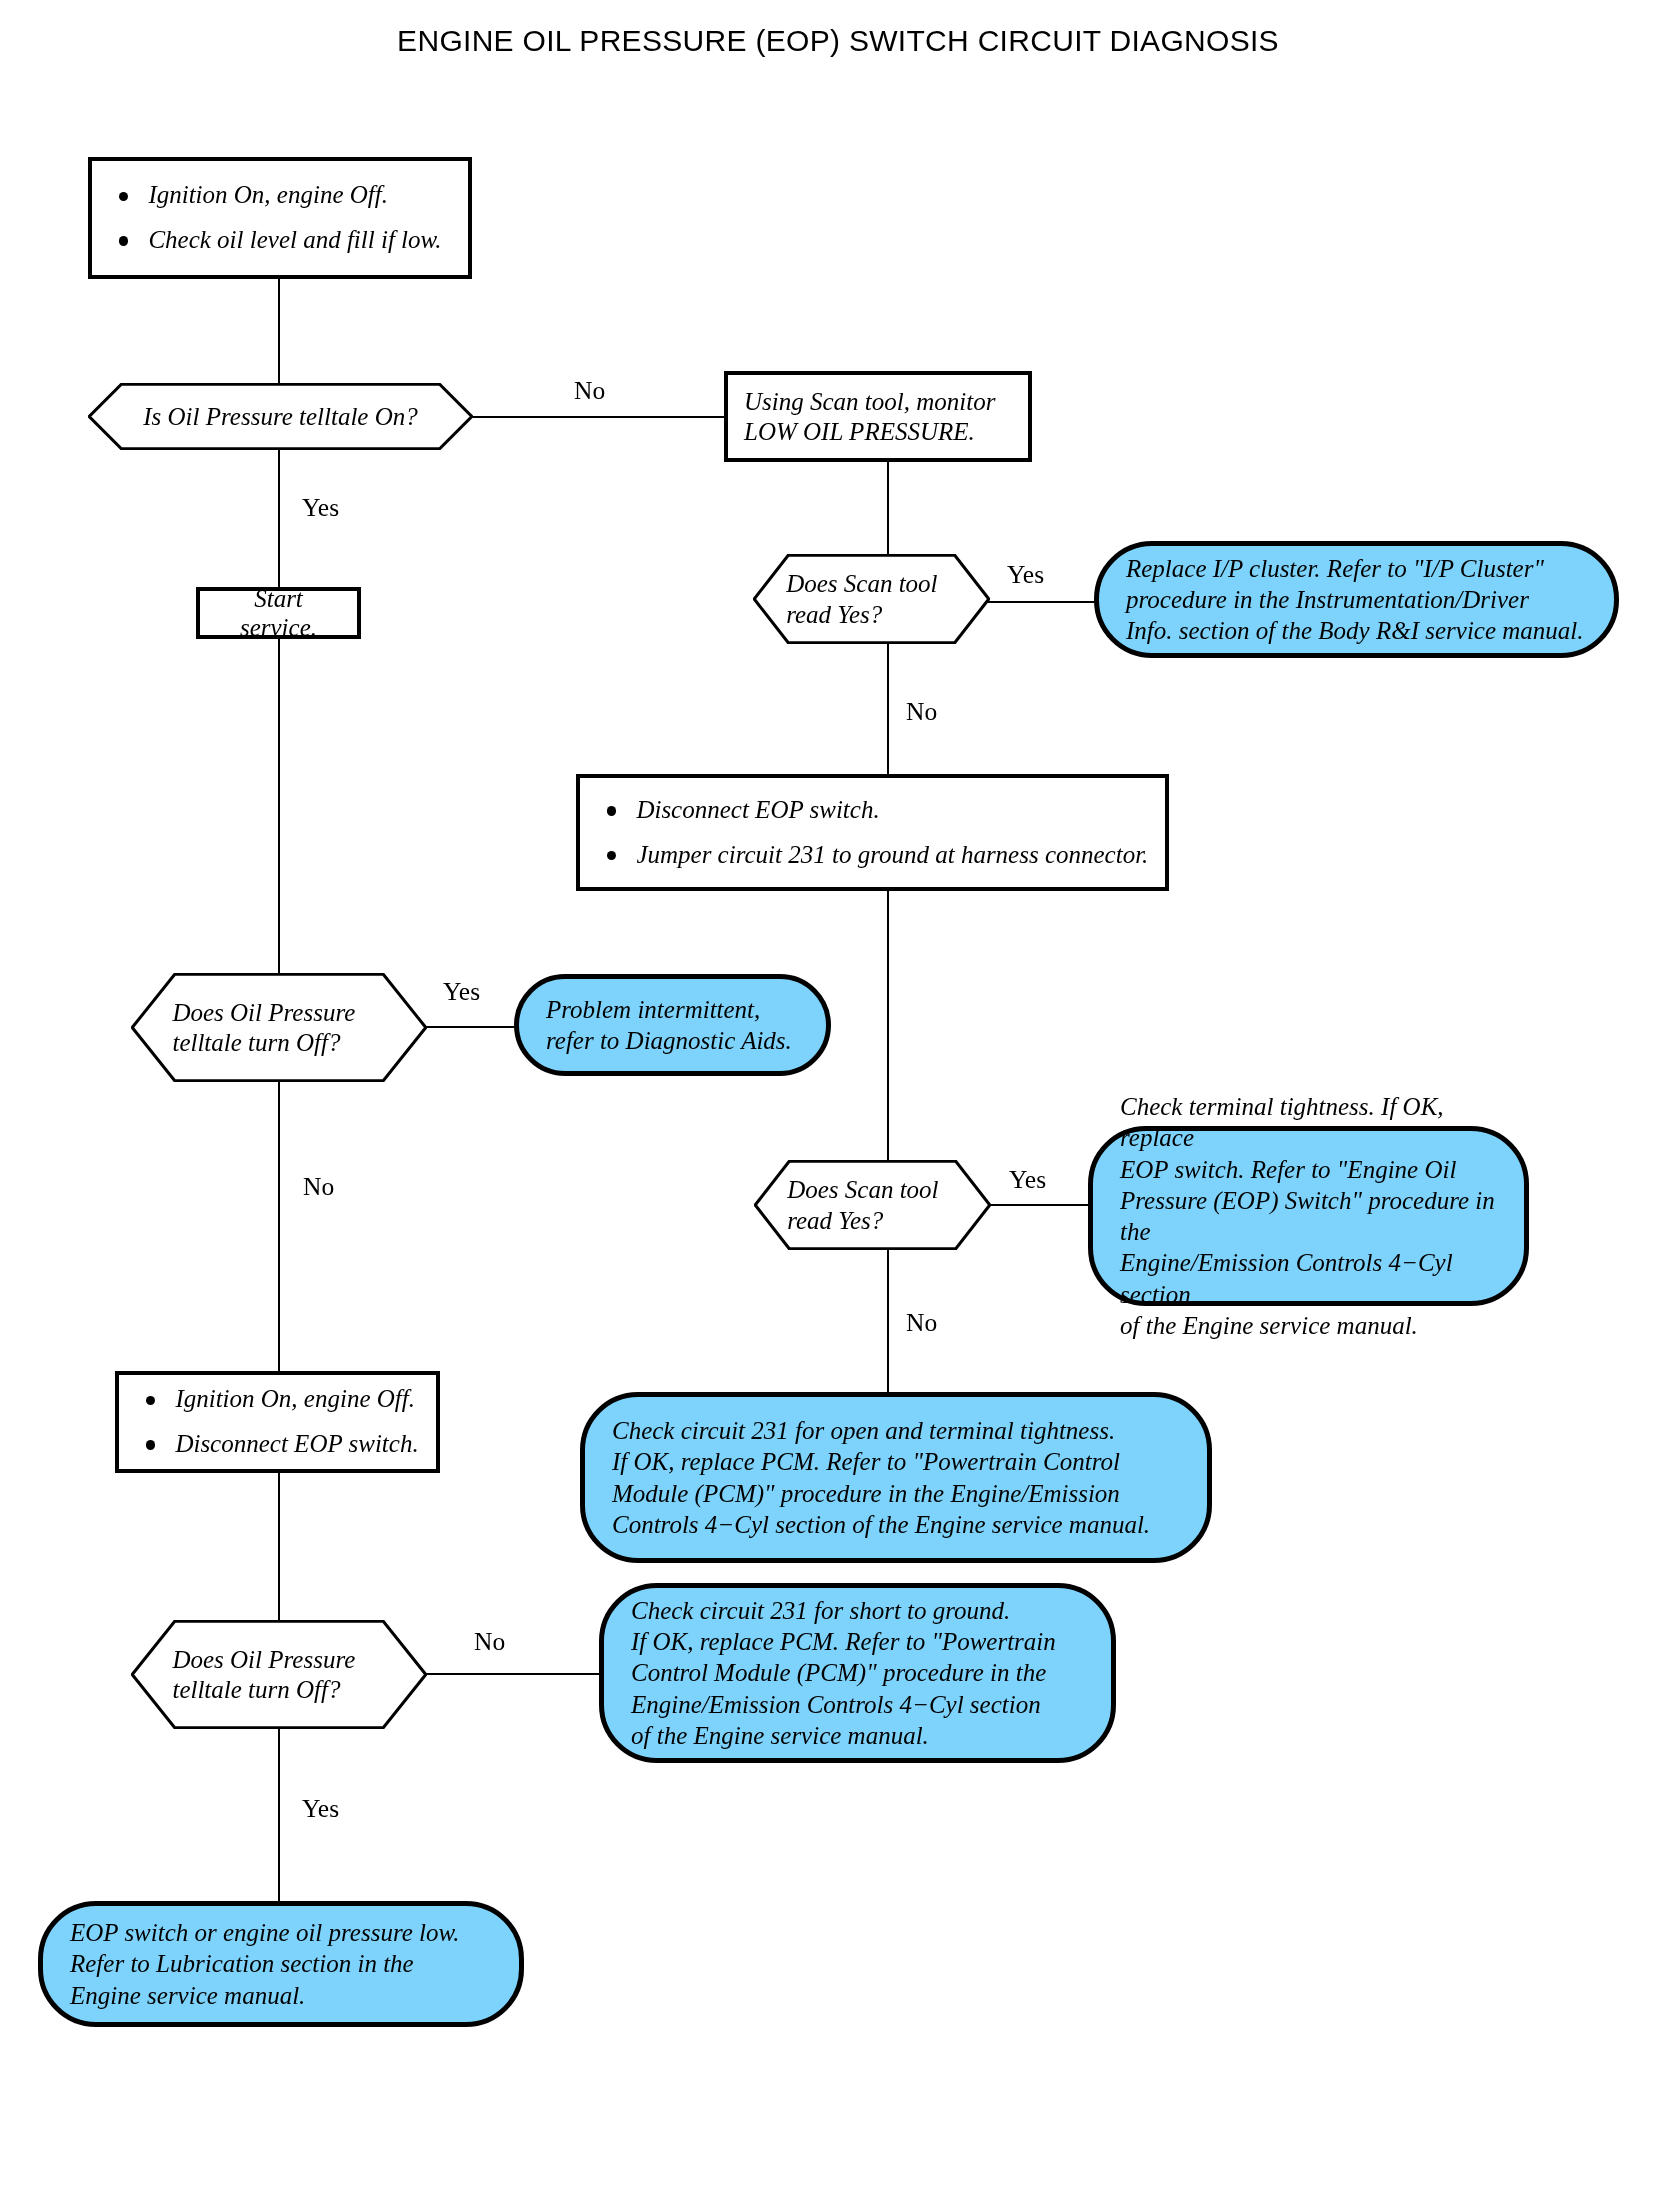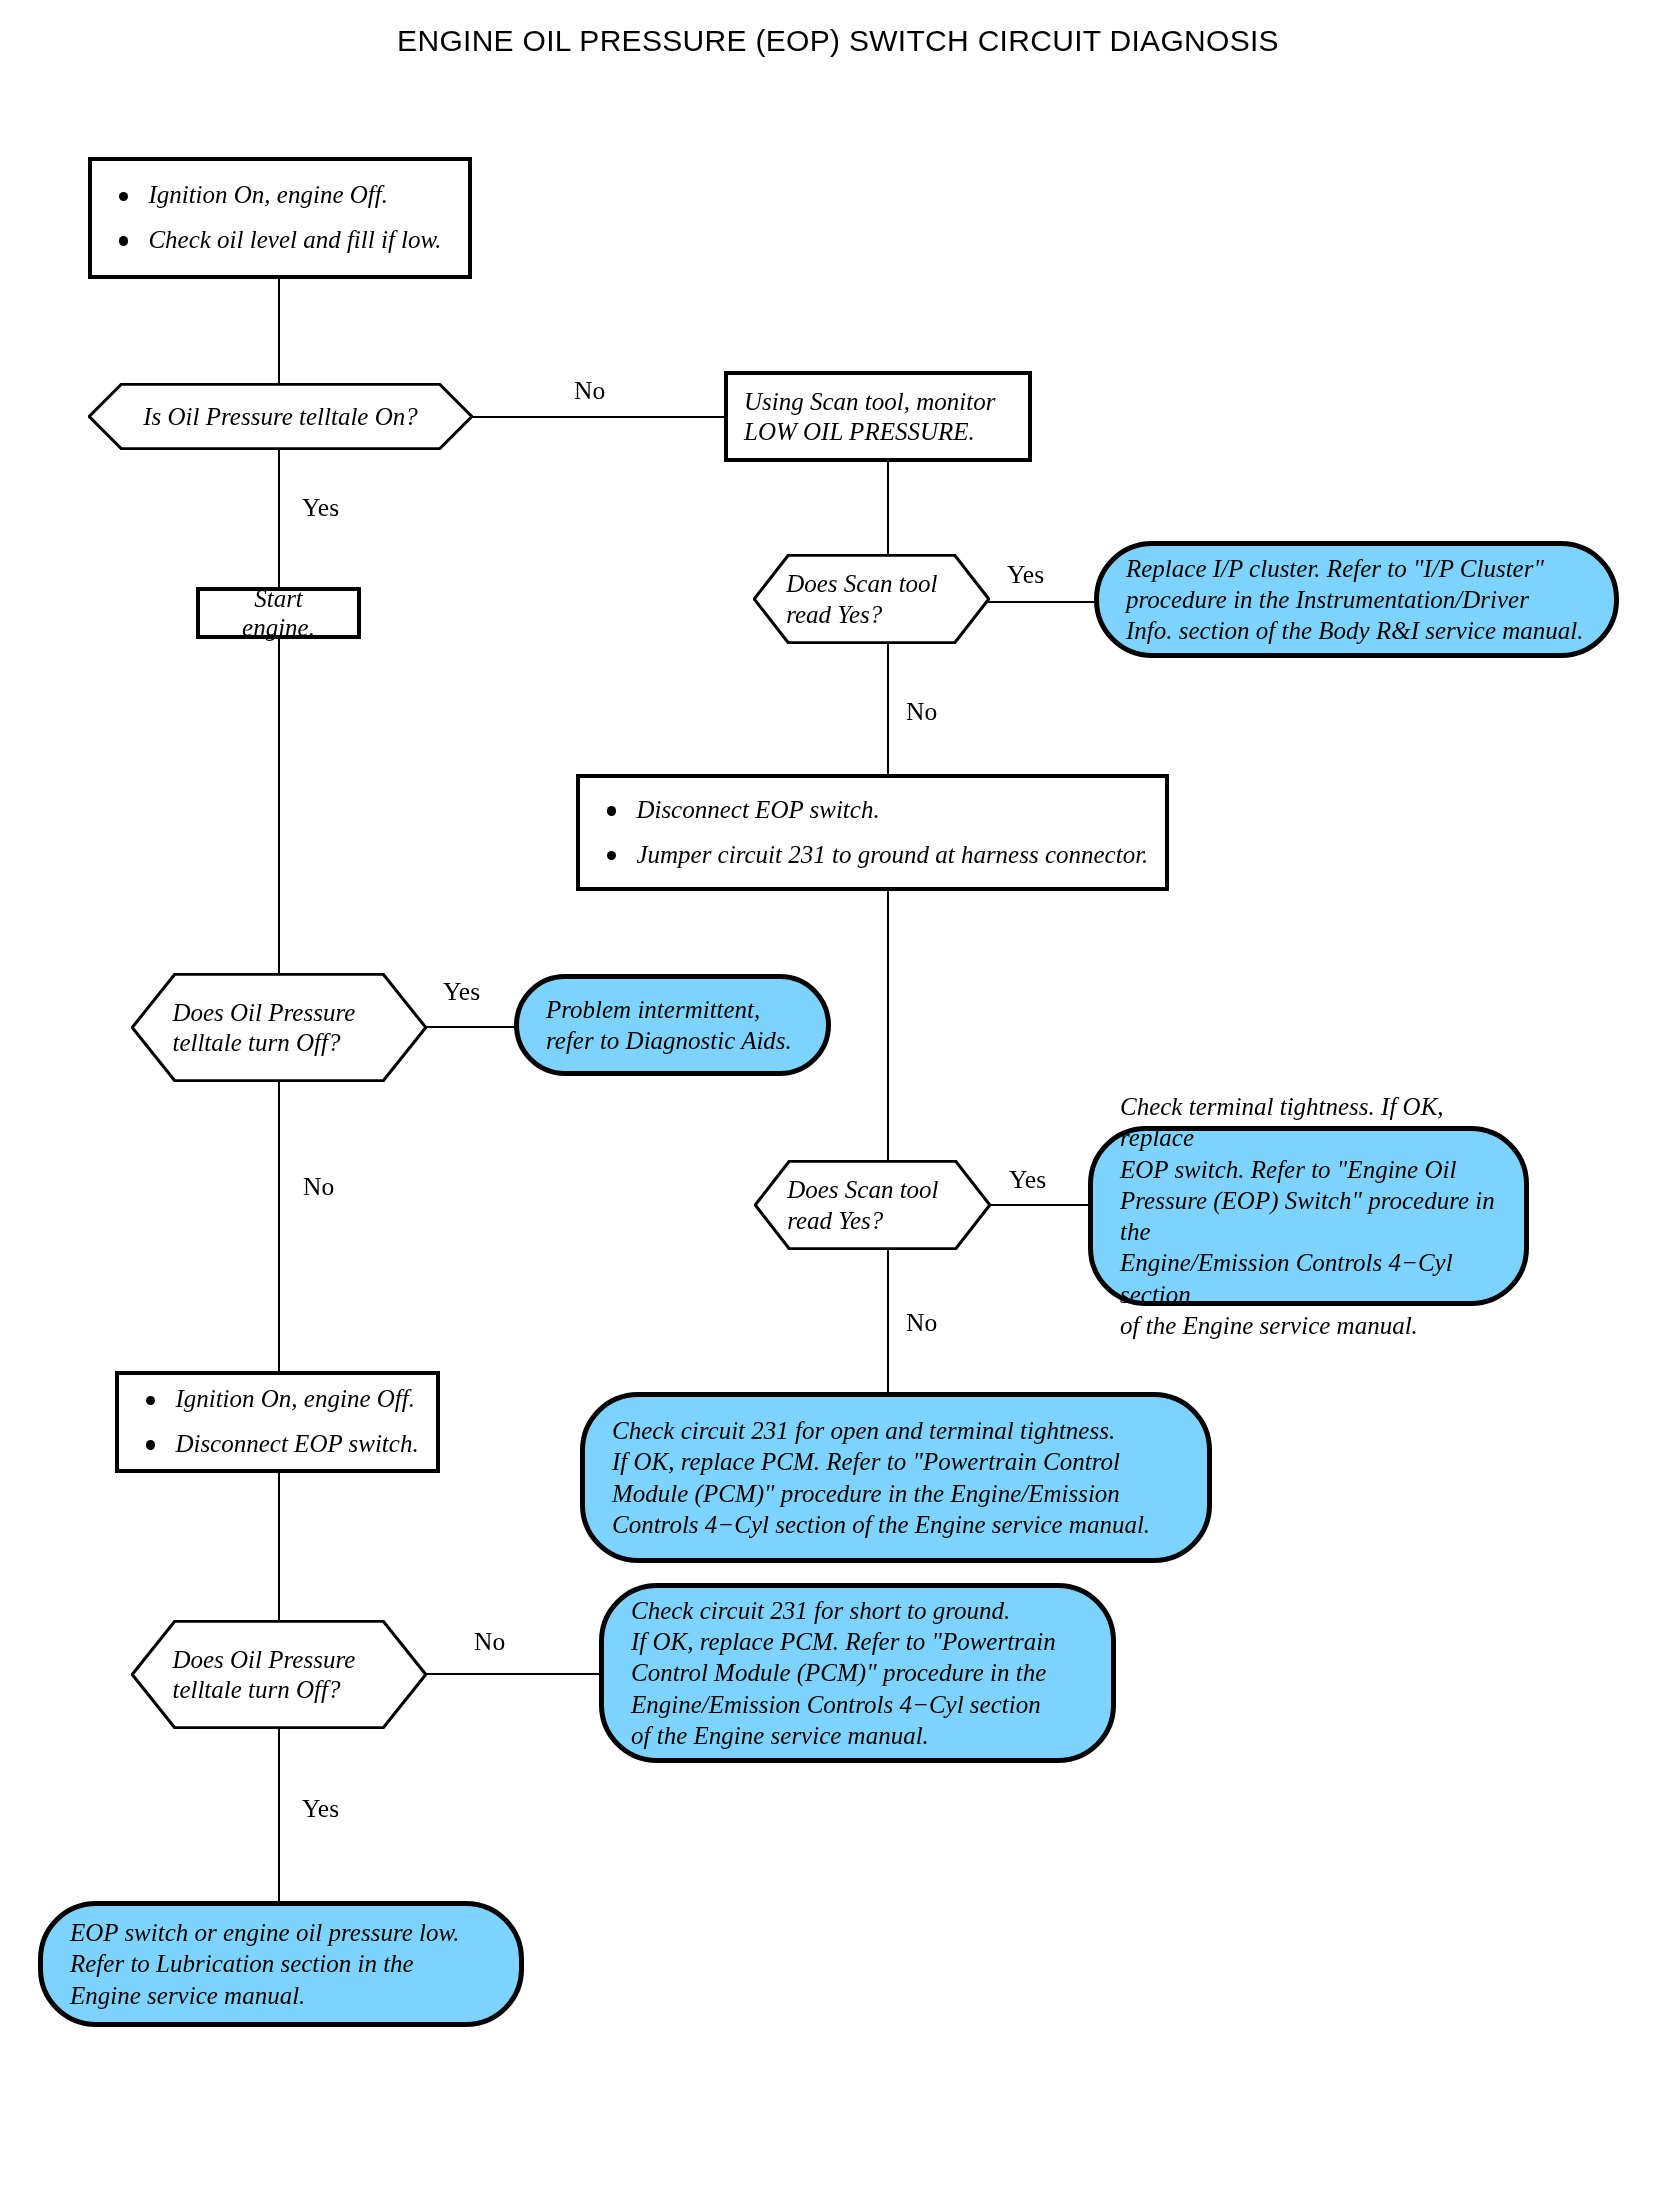--- a/index.html
+++ b/index.html
@@ -150,21 +150,21 @@
   </div>
 
   <div class="node proc" style="left:724px;top:371px;width:308px;height:91px;">
     <div class="txt">
       <div>Using Scan tool, monitor</div>
       <div>LOW OIL PRESSURE.</div>
     </div>
   </div>
 
   <div class="node proc" style="left:196px;top:587px;width:165px;height:52px;">
-    <div class="txt" style="text-align:center;">Start engine.</div>
+    <div class="txt" style="text-align:center;">Start service.</div>
   </div>
 
   <div class="node hex" style="left:753px;top:554px;width:237px;height:90px;">
     <svg viewBox="0 0 390 148" preserveAspectRatio="none">
       <polygon points="58,2 332,2 388,74 332,146 58,146 2,74" fill="#ffffff" stroke="#000000" stroke-width="3" vector-effect="non-scaling-stroke"></polygon>
     </svg>
     <div class="txt">
       <div>Does Scan tool</div>
       <div>read Yes?</div>
     </div>

